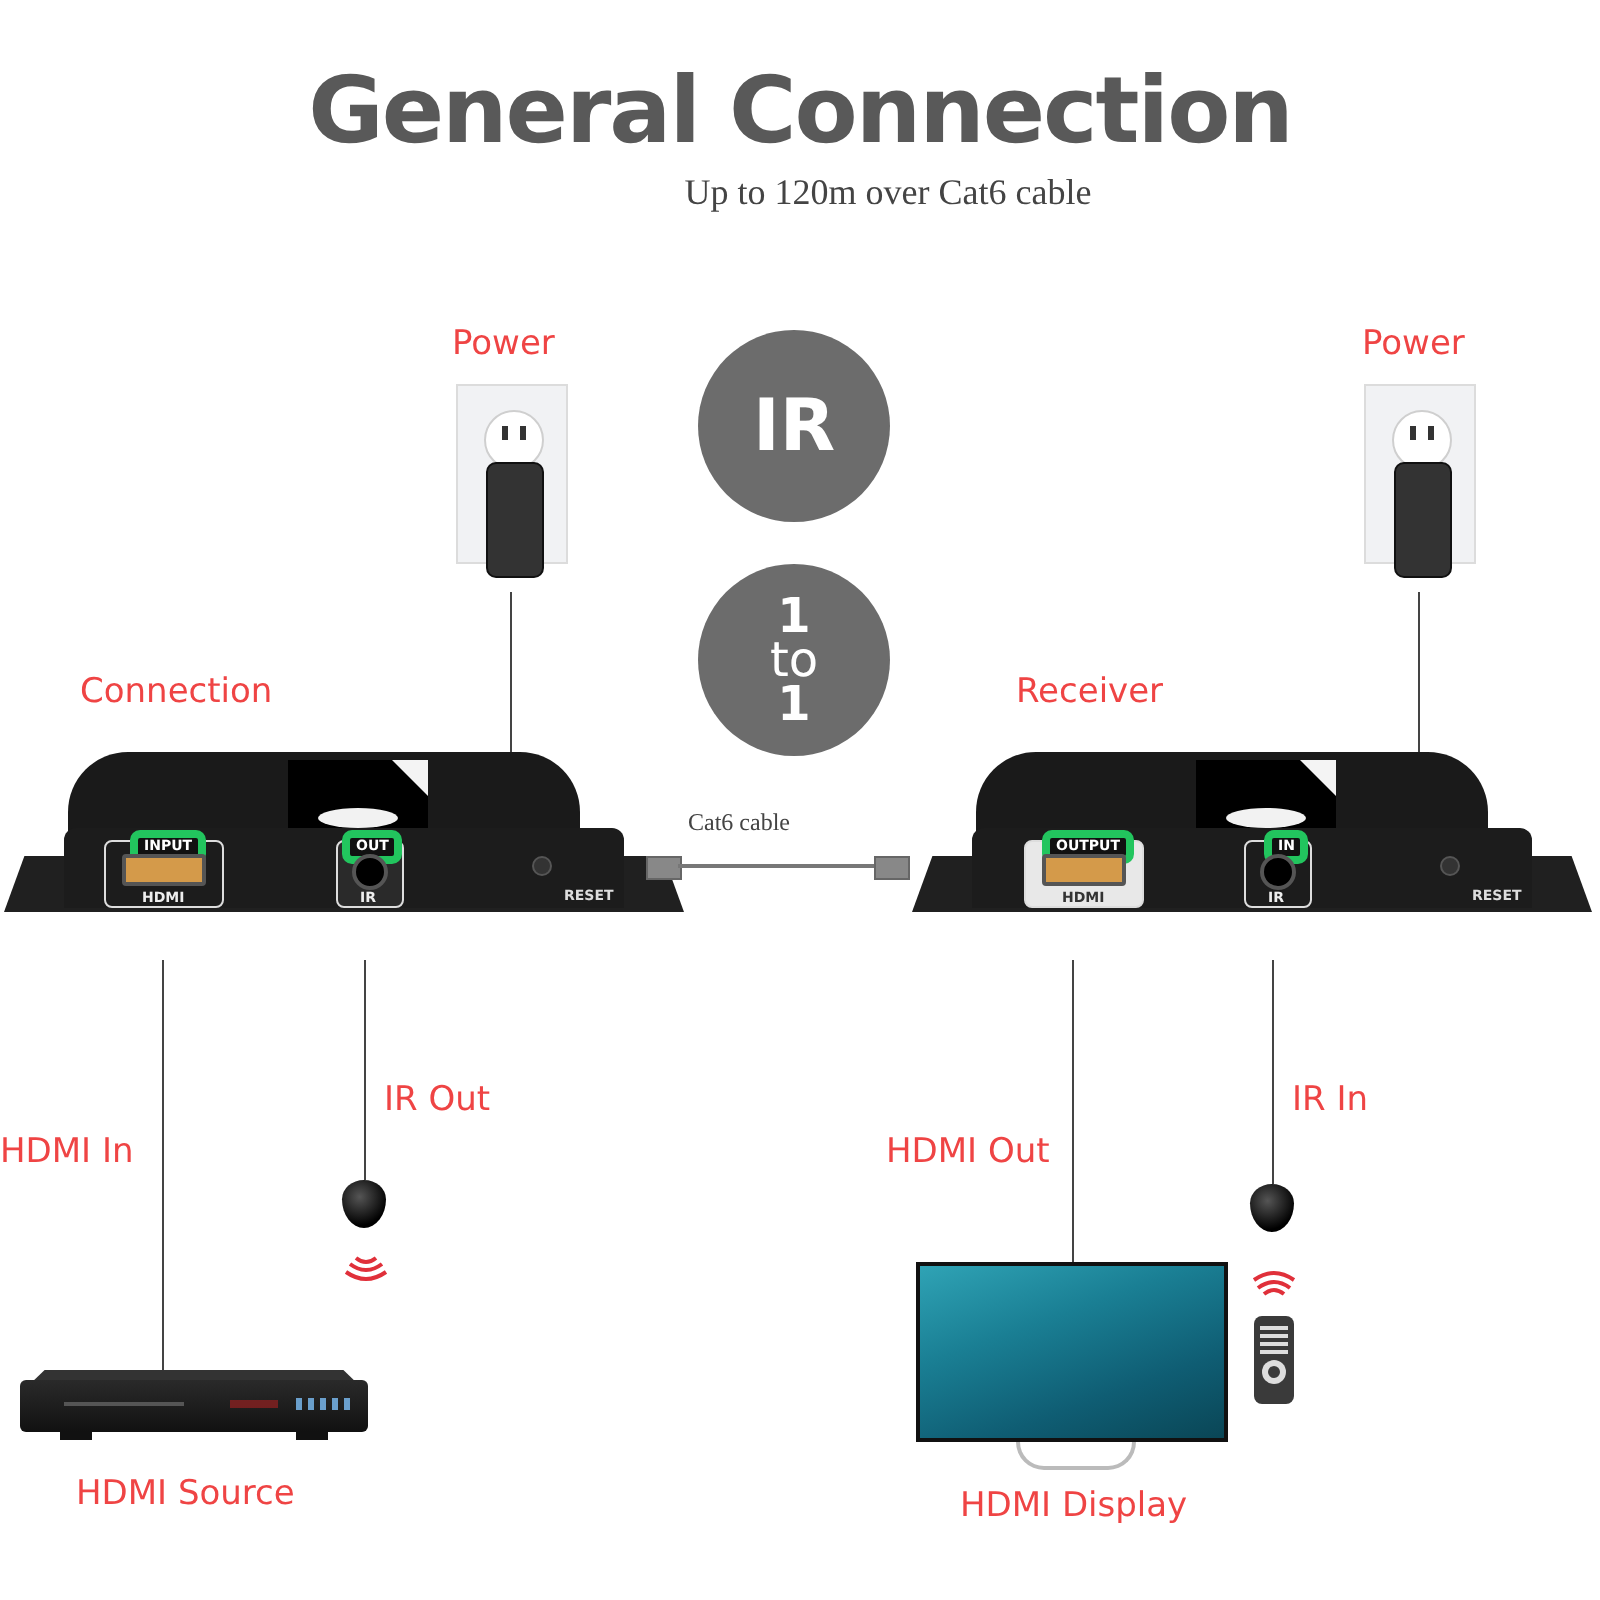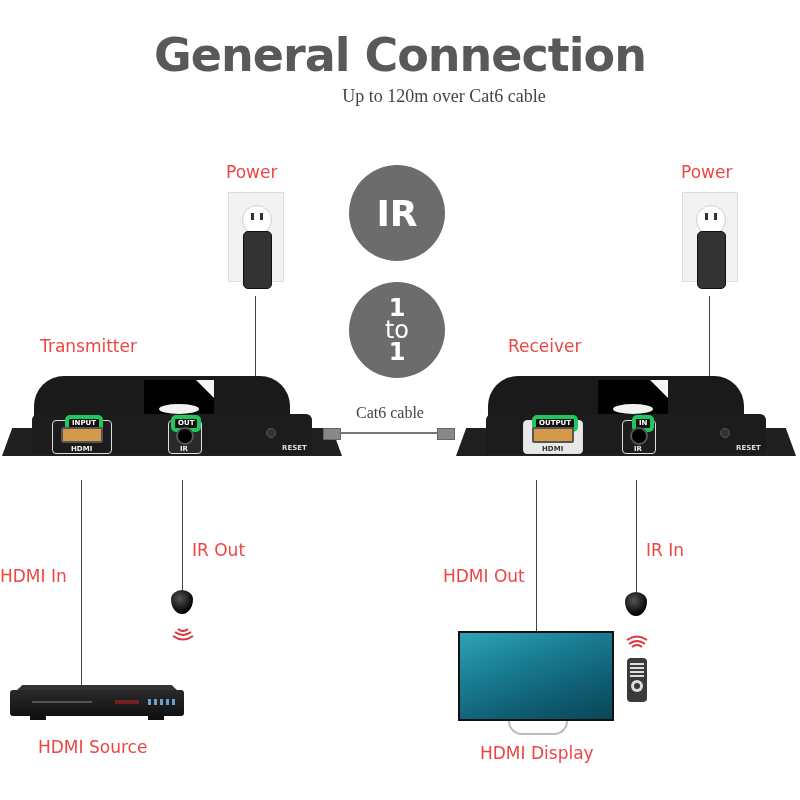--- a/index.html
+++ b/index.html
@@ -77,21 +77,21 @@
 </div>
 <div class="abs line" style="left:255px;top:296px;width:1px;height:82px;"></div>
 
 <div class="abs label" style="left:681px;top:162px;">Power</div>
 <div class="abs wallplate" style="left:682px;top:192px;">
   <div class="outlet"></div>
   <div class="plug"></div>
 </div>
 <div class="abs line" style="left:709px;top:296px;width:1px;height:82px;"></div>
 
-<div class="abs label" style="left:40px;top:336px;">Transmitter</div>
+<div class="abs label" style="left:40px;top:336px;">Connection</div>
 <div class="abs label" style="left:508px;top:336px;">Receiver</div>
 
 <div class="abs device" style="left:2px;top:376px;width:340px;">
   <div class="dev-top">
     <div class="dev-label">
         <div class="sticker"></div>
         <div class="logo"></div>
       </div>
   </div>
   <div class="dev-body">
@@ -106,38 +106,38 @@
         <span class="port-tag" style="left:2px;top:-6px;">OUT</span>
         <div class="jack" style="left:7px;top:6px;"></div>
         <span class="port-name" style="left:11px;top:24px;">IR</span>
       </div>
       <div class="reset-btn" style="left:234px;top:14px;"></div>
       <span class="reset-lbl" style="left:226px;top:30px;">RESET</span>
     </div>
   </div>
 </div>
 
-<div class="abs" style="left:356px;top:404px;font-family:'Liberation Serif',serif;font-size:16px;color:#444;">Cat6 cable</div>
+<div class="abs" style="left:344px;top:404px;font-family:'Liberation Serif',serif;font-size:12px;color:#444;">Cat6 cable</div>
 <div class="abs cat6">
   <div class="plug-l"></div>
   <div class="wire"></div>
   <div class="plug-r"></div>
 </div>
 
 <div class="abs device" style="left:456px;top:376px;width:340px;">
   <div class="dev-top">
     <div class="dev-label">
         <div class="sticker"></div>
         <div class="logo"></div>
       </div>
   </div>
   <div class="dev-body">
     <div class="dev-flange"></div>
     <div class="dev-front">
-      <div class="port-box" style="left:26px;top:6px;width:58px;height:32px;background:#e8e8e8;margin-left:11px;">
+      <div class="port-box" style="left:26px;top:6px;width:58px;height:32px;background:#e8e8e8;">
         <span class="port-tag" style="left:8px;top:-6px;">OUTPUT</span>
         <div class="hdmi-jack" style="left:8px;top:6px;"></div>
         <span class="port-name" style="left:18px;top:24px;color:#333;">HDMI</span>
       </div>
       <div class="port-box" style="left:136px;top:6px;width:32px;height:32px;">
         <span class="port-tag" style="left:9px;top:-6px;">IN</span>
         <div class="jack" style="left:7px;top:6px;"></div>
         <span class="port-name" style="left:11px;top:24px;">IR</span>
       </div>
       <div class="reset-btn" style="left:234px;top:14px;"></div>

